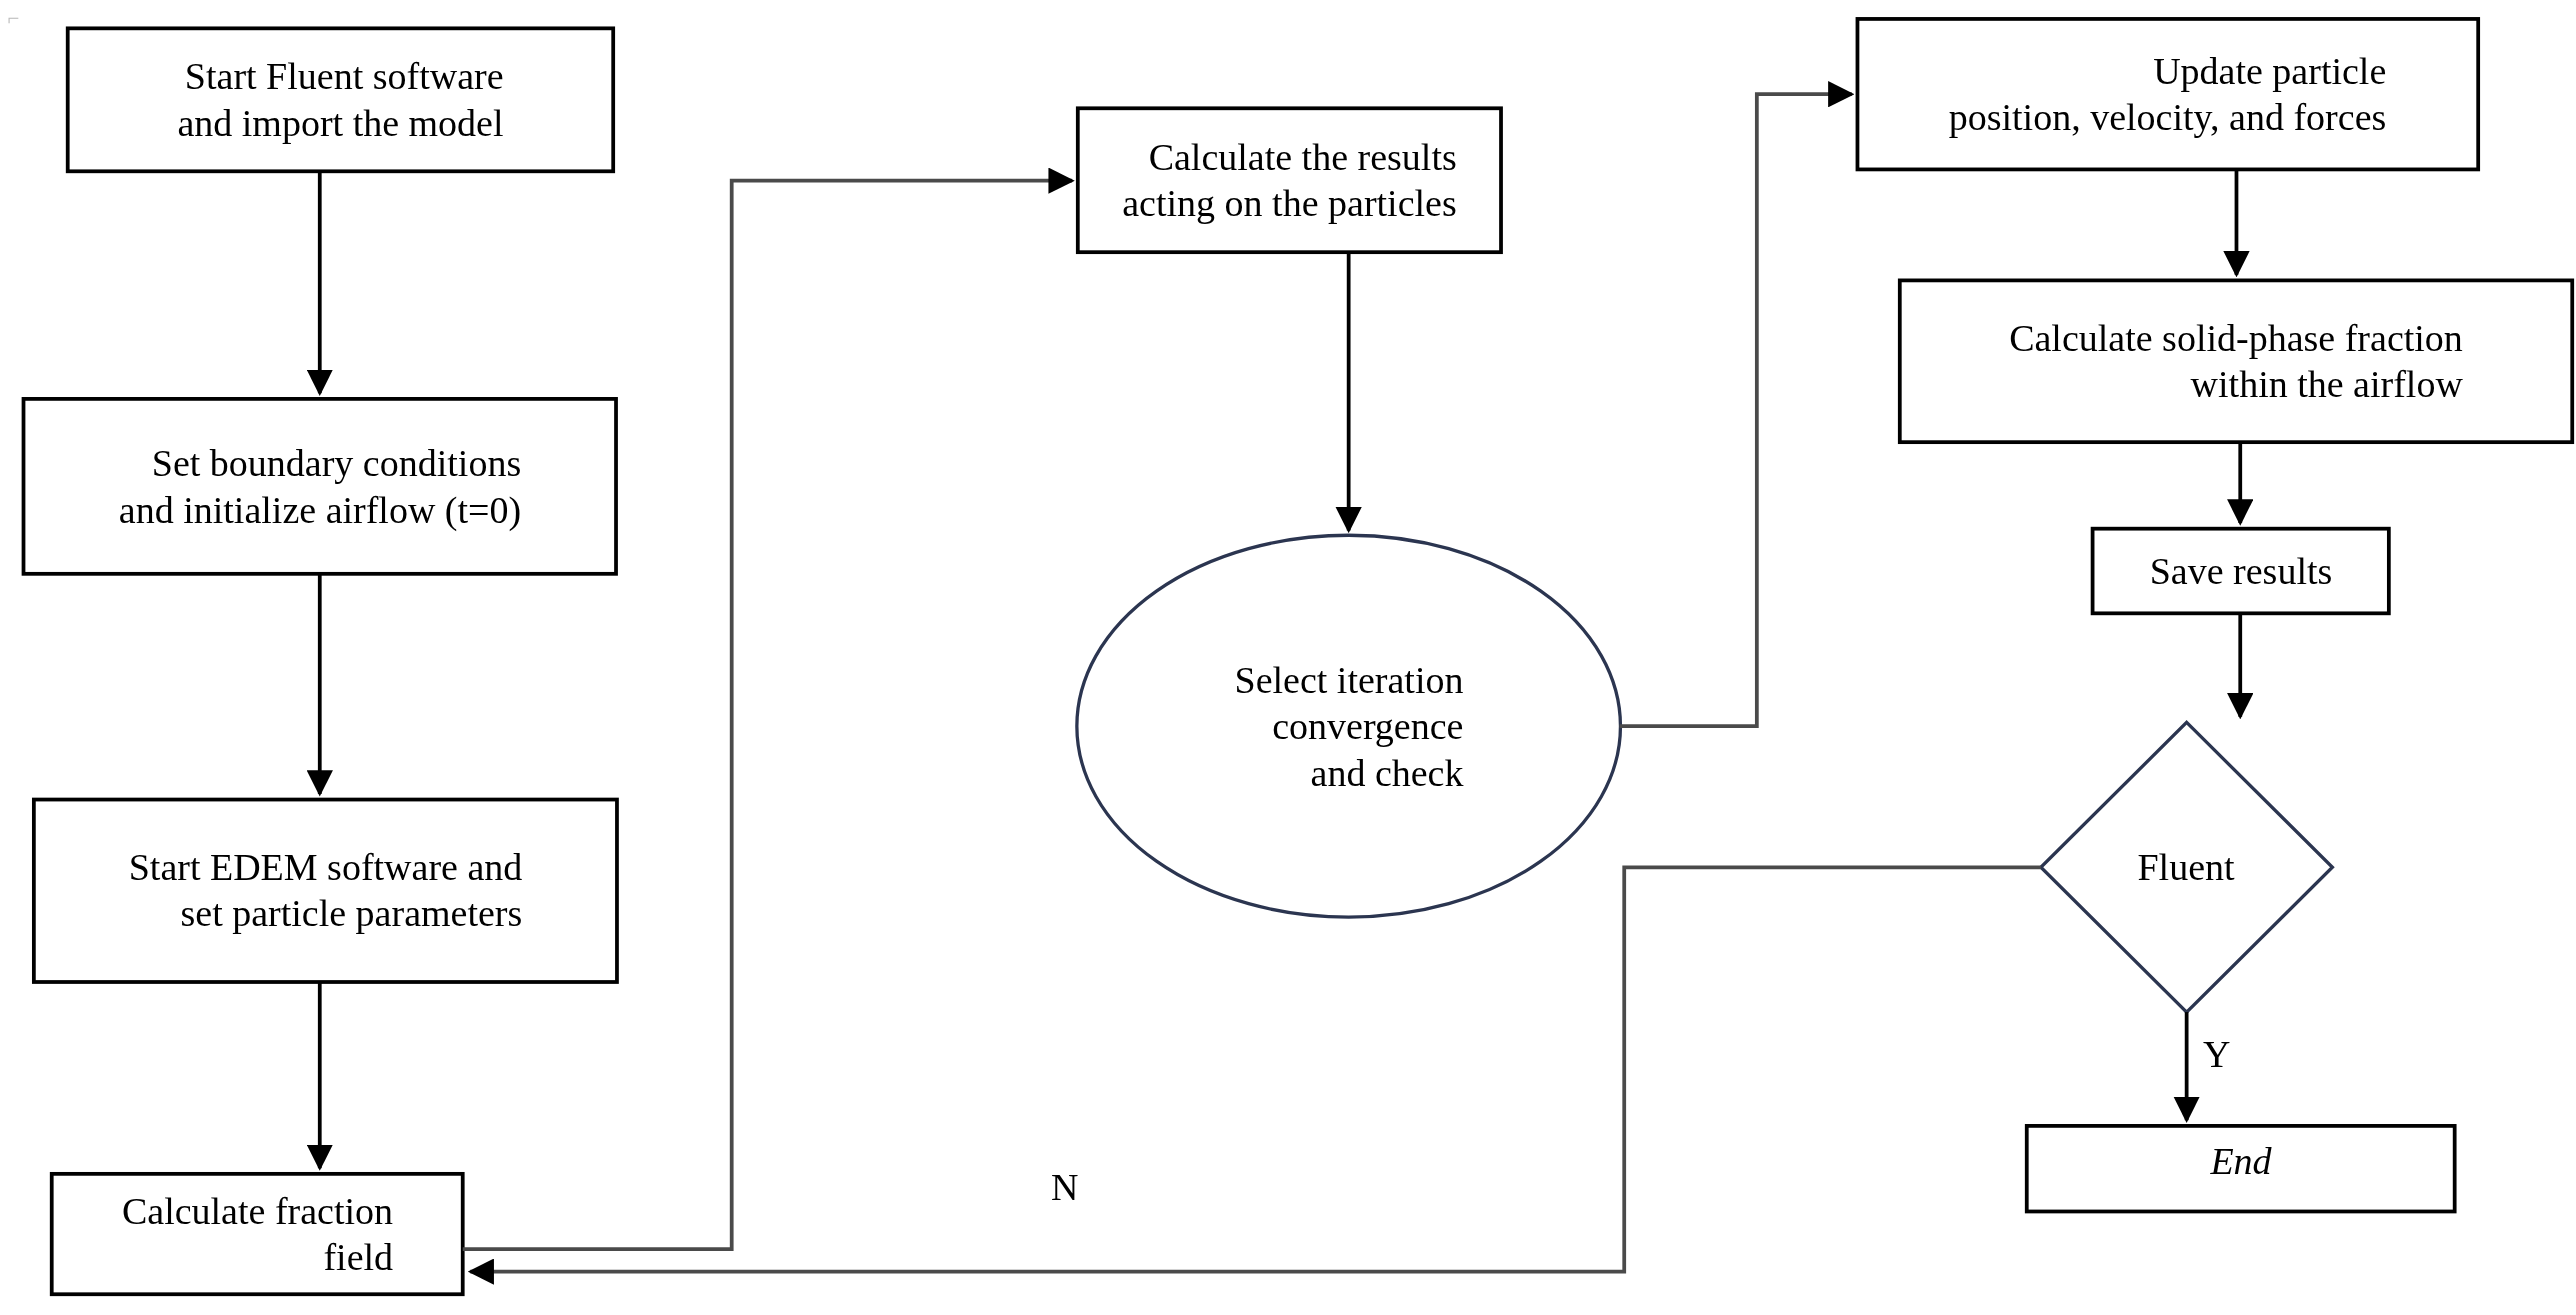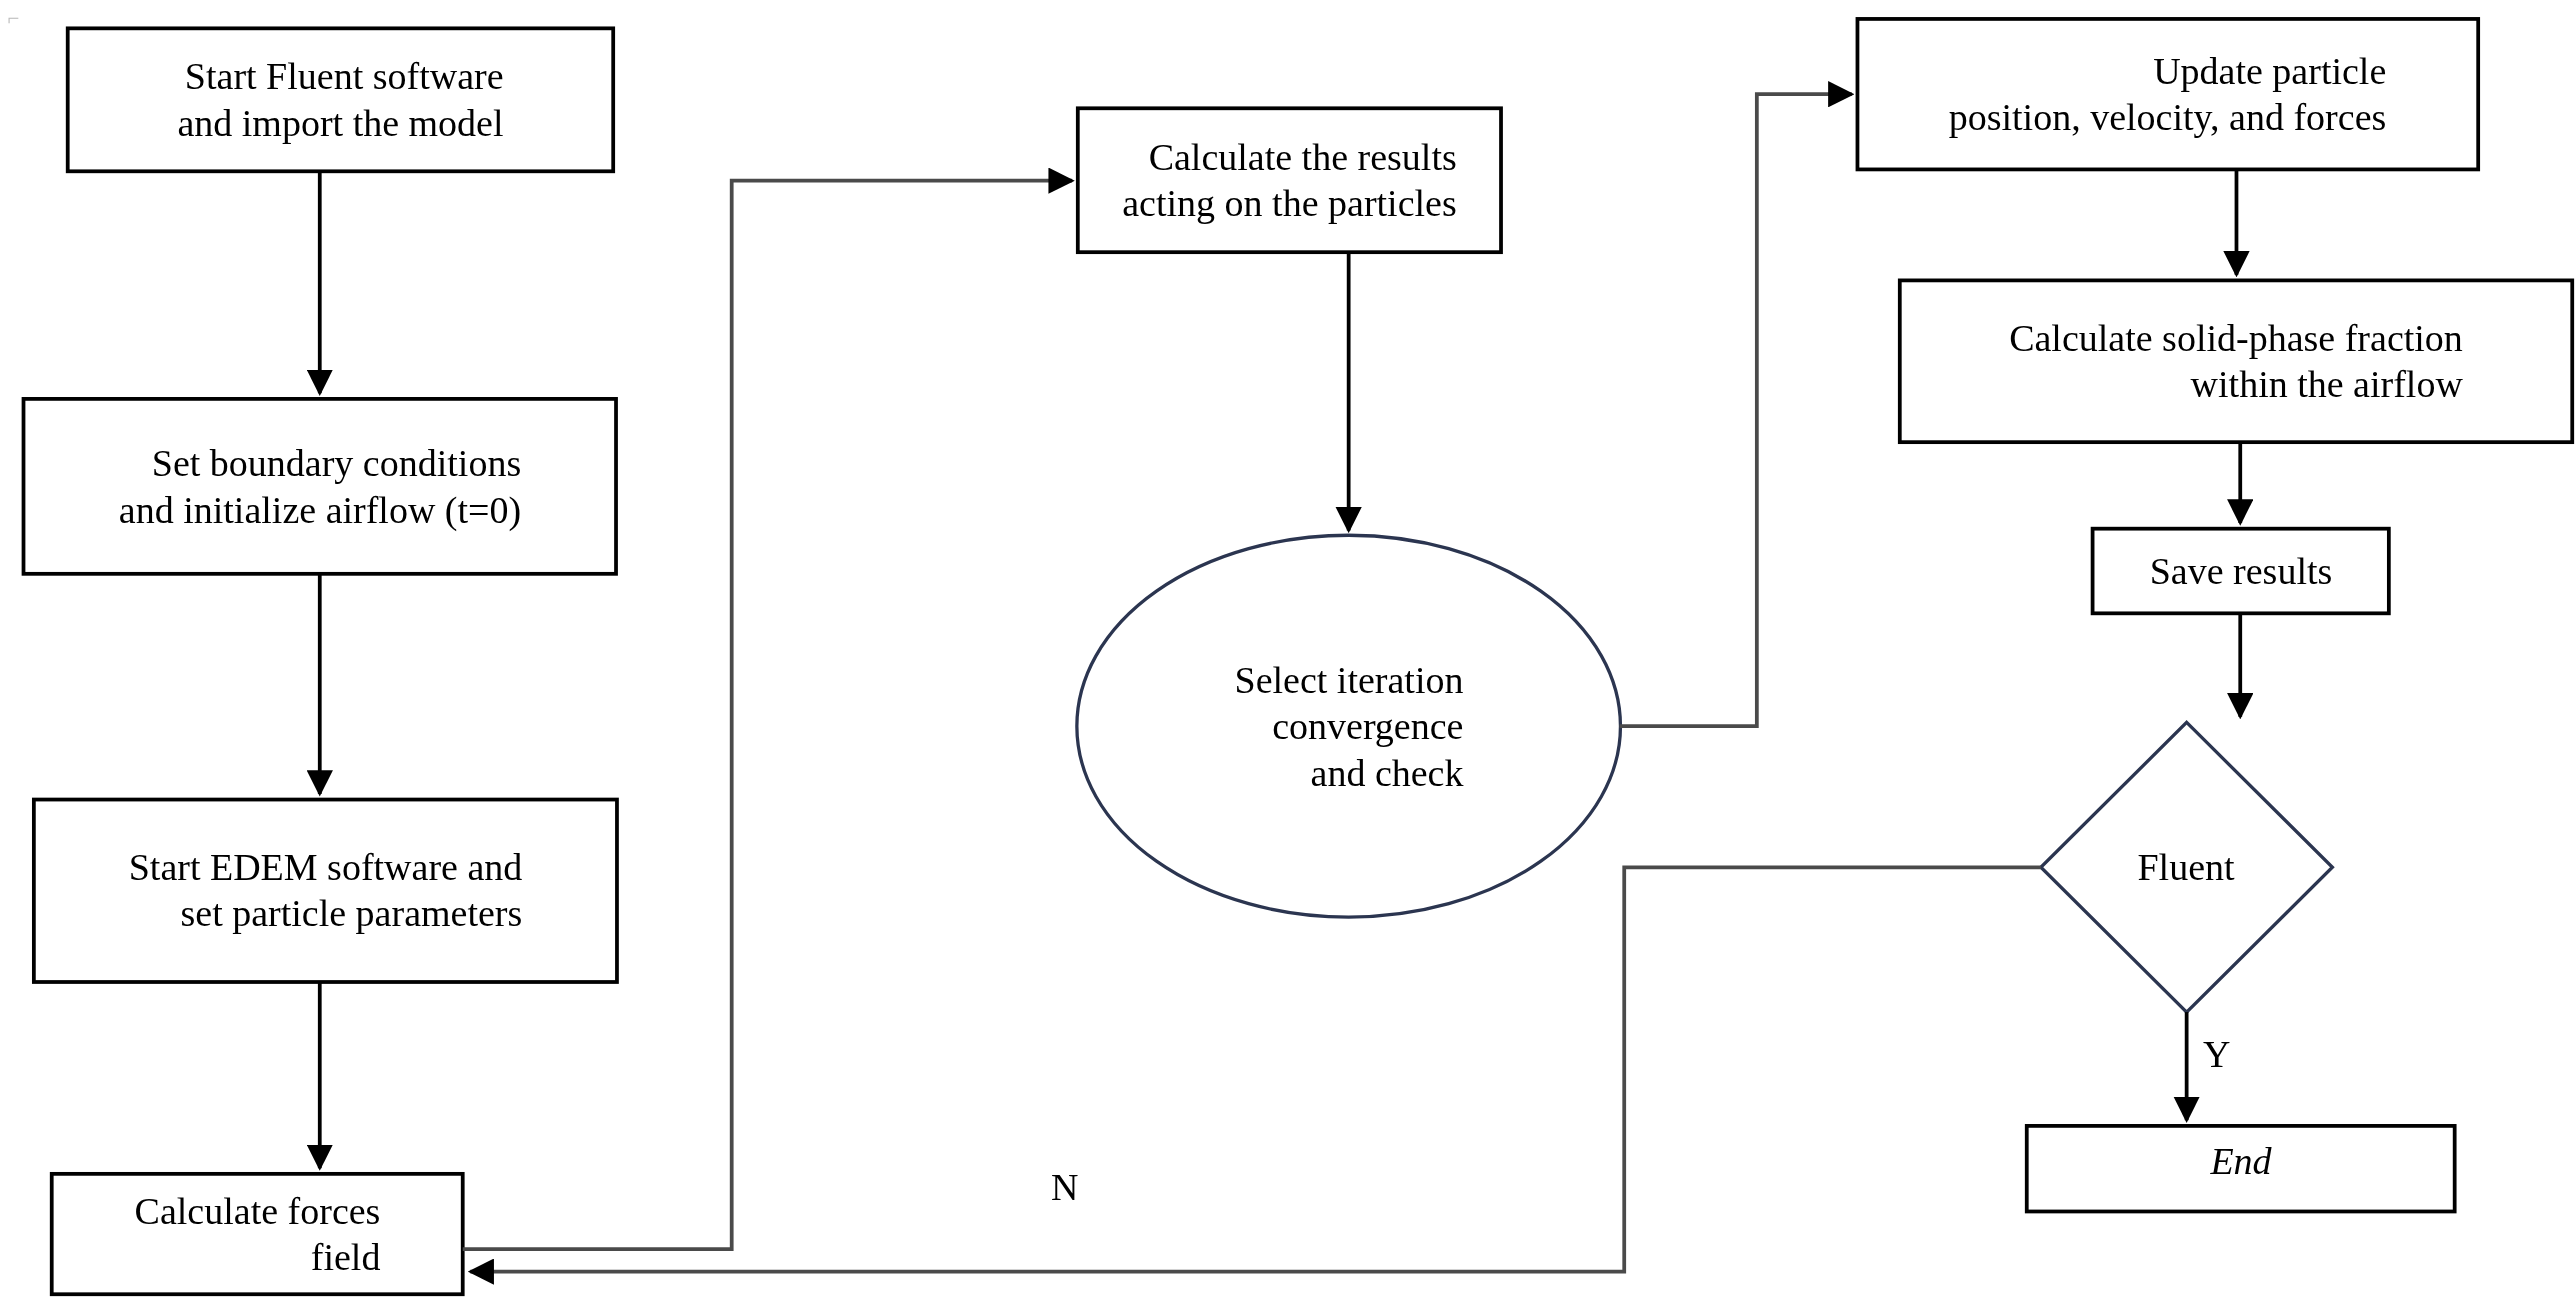--- a/index.html
+++ b/index.html
@@ -120,21 +120,21 @@
 
   <div class="node-label" style="left:68px; top:28px; width:545px; height:143px;">Start Fluent software
 and import the model</div>
 
   <div class="node-label" style="left:23.5px; top:399px; width:593px; height:175px;">Set boundary conditions
 and initialize airflow (t=0)</div>
 
   <div class="node-label" style="left:34px; top:799px; width:583px; height:182px;font-family:Liberation Serif, serif;">Start EDEM software and
 set particle parameters</div>
 
-  <div class="node-label" style="left:52px; top:1174px; width:411px; height:120px;">Calculate forces
+  <div class="node-label" style="left:52px; top:1174px; width:411px; height:120px;">Calculate fraction
 field</div>
 
   <div class="node-label" style="left:1078px; top:108px; width:423px; height:144px;">Calculate the results
 acting on the particles</div>
 
   <div class="node-label" style="left:1077px; top:536px; width:544px; height:381px;">Select iteration
 convergence
 and check</div>
 
   <div class="node-label" style="left:1900px; top:280px; width:672px; height:162px;">Calculate solid-phase fraction

